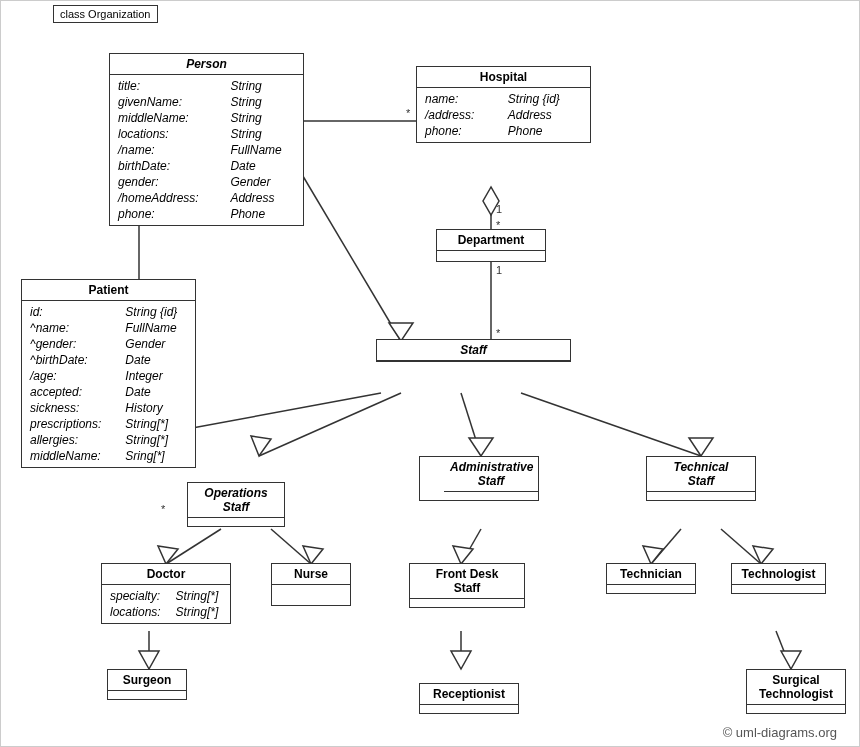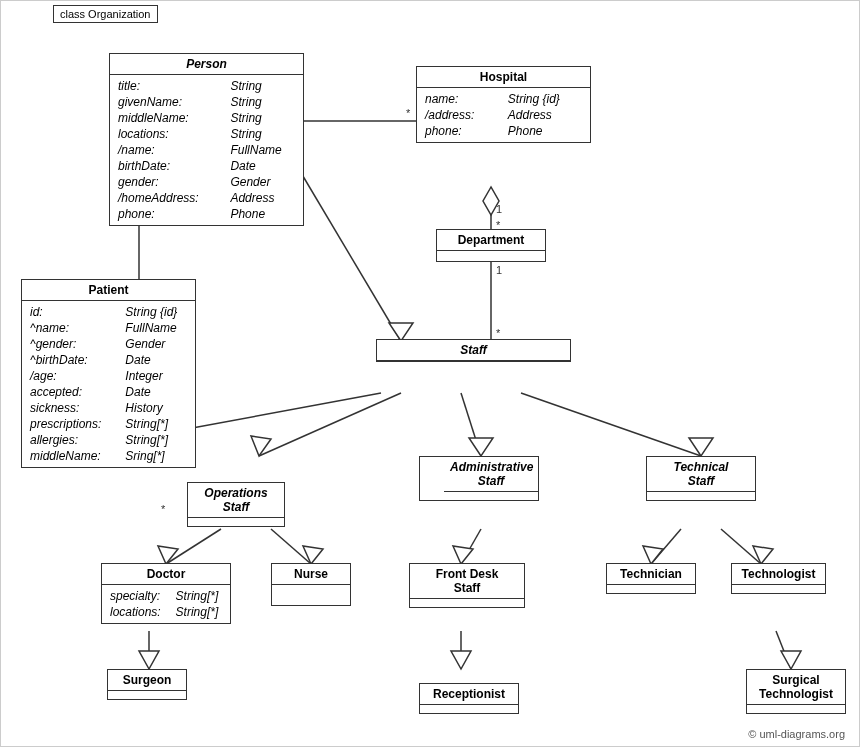--- a/index.html
+++ b/index.html
@@ -65,22 +65,22 @@
     #connections {
       position: absolute;
       top: 0; left: 0;
       width: 860px;
       height: 747px;
       pointer-events: none;
     }
     .copyright {
       position: absolute;
       bottom: 6px;
-      right: 14px;
-      font-size: 11px;
+      right: 22px;
+      font-size: 13px;
       color: #555;
     }
   </style>
 </head>
 <body>
 
 <div id="diagram-container">
 
   <div class="diagram-label">class Organization</div>
 

